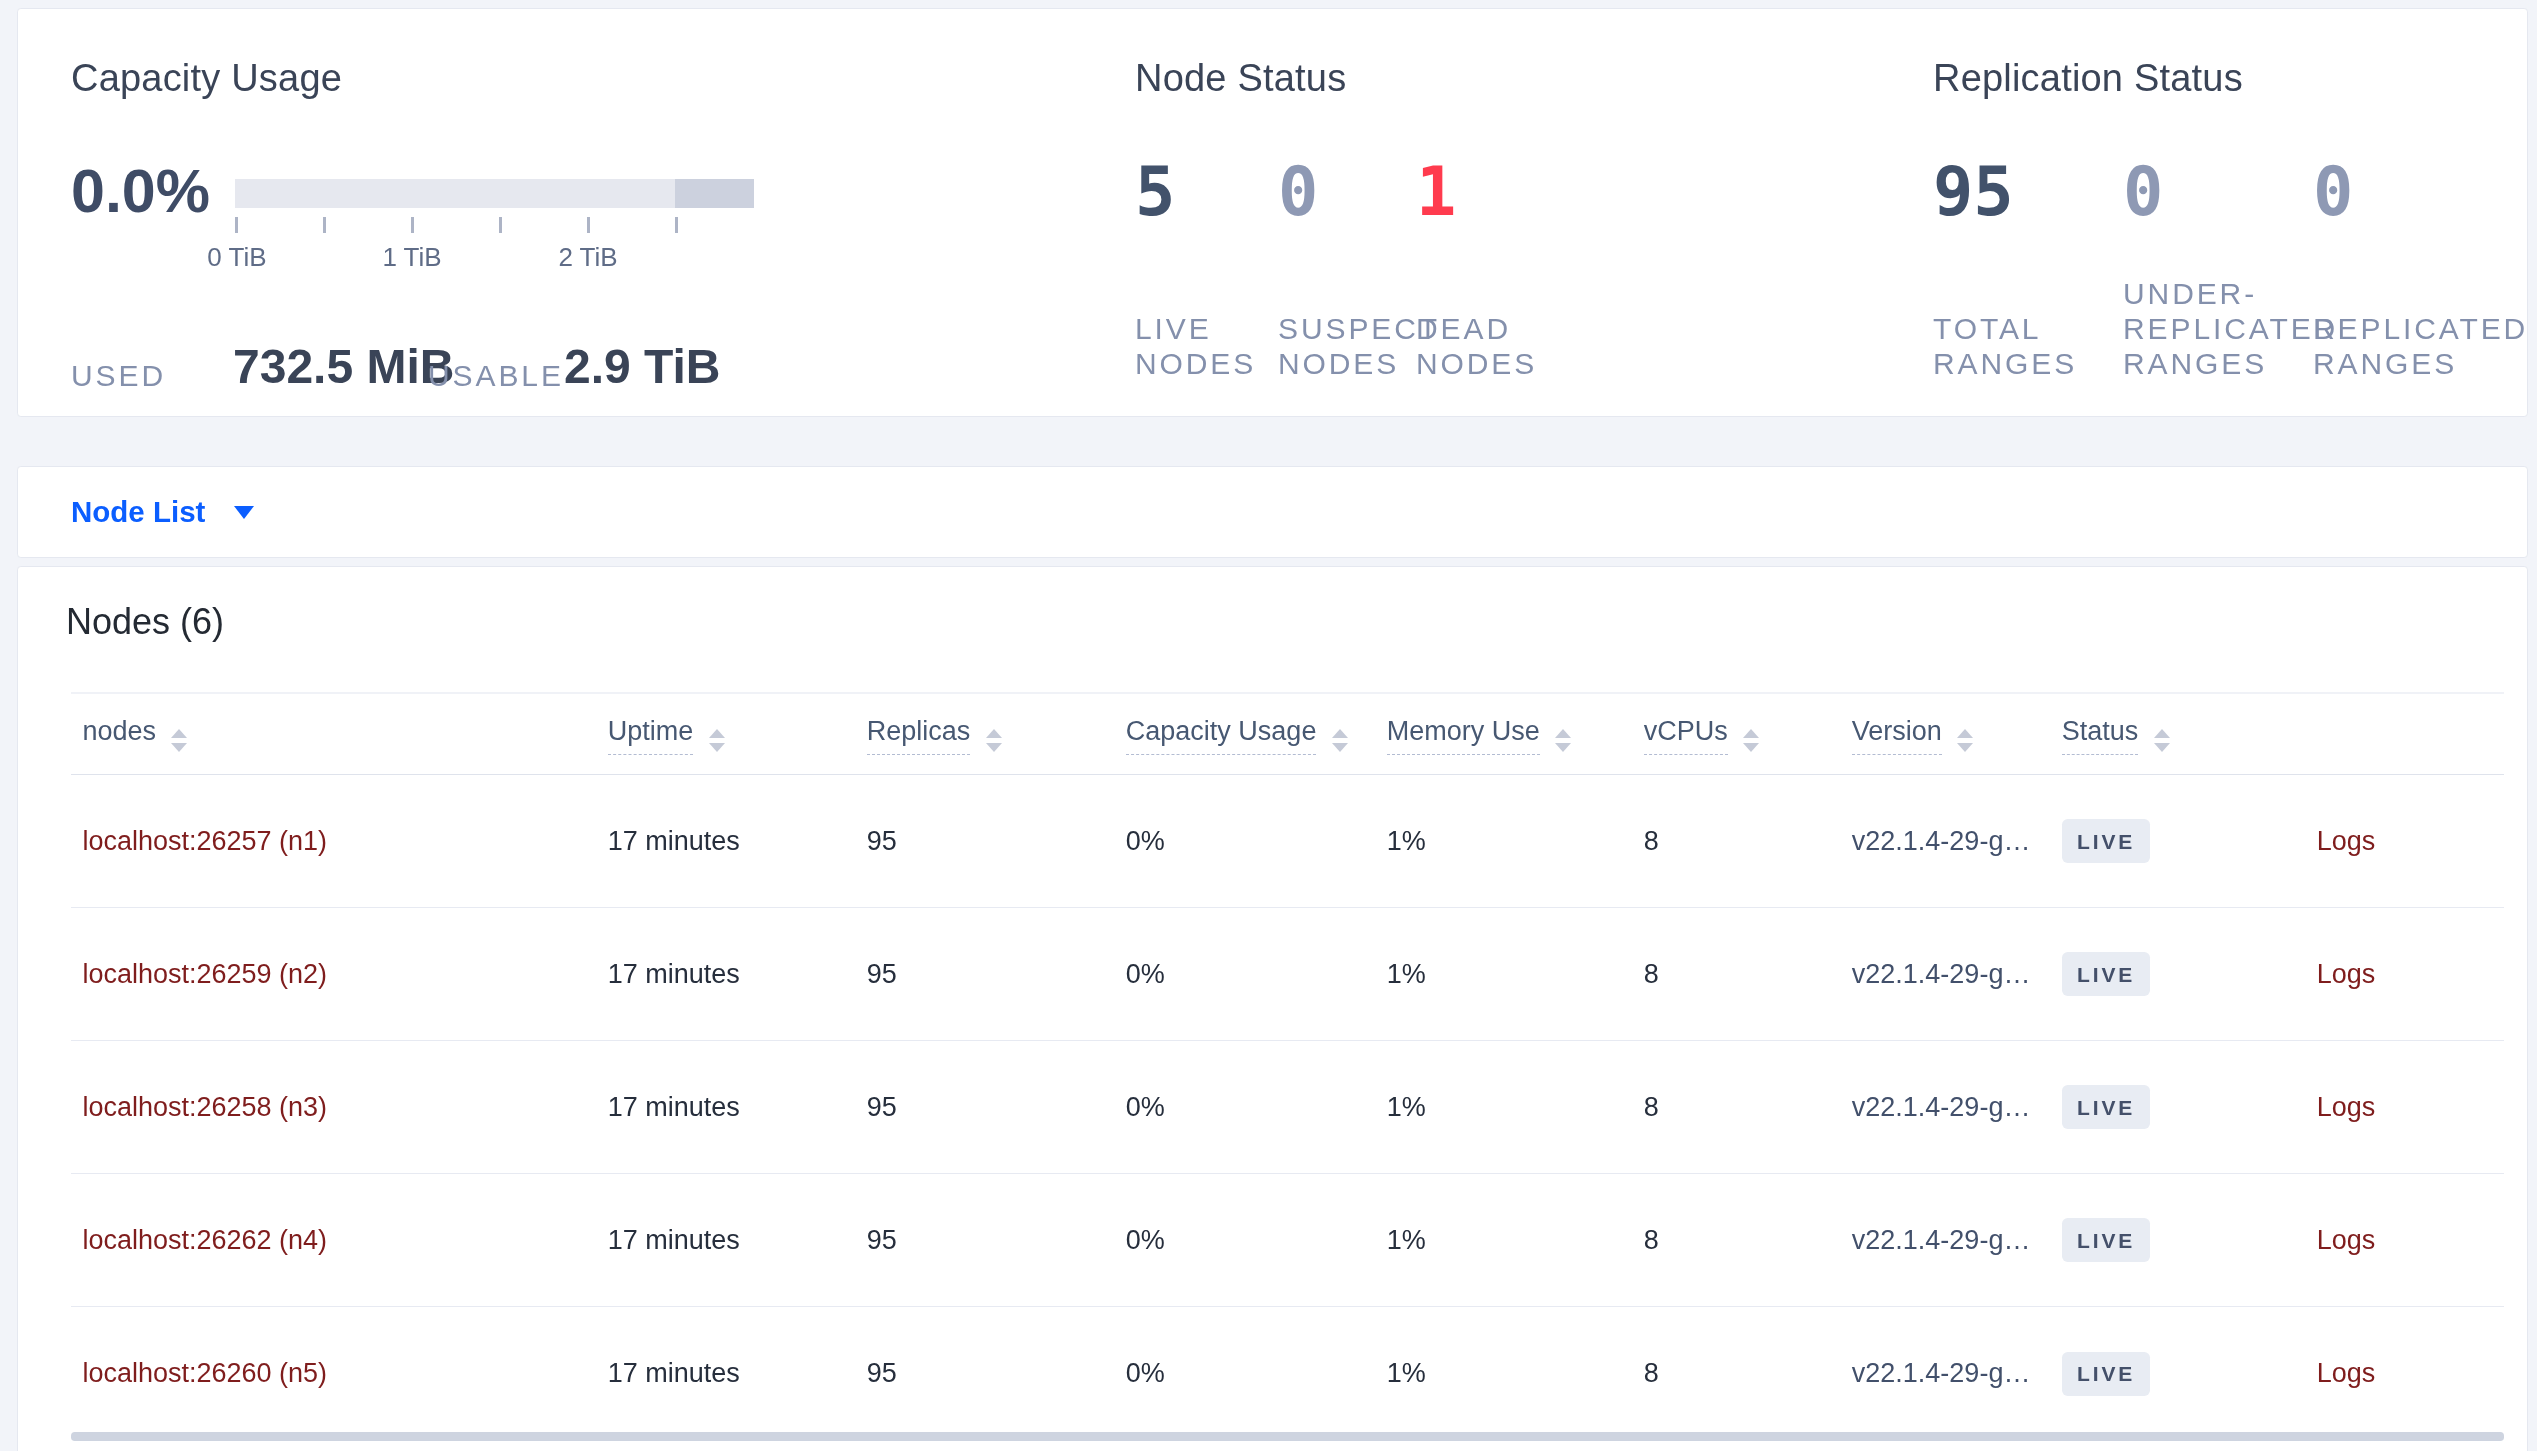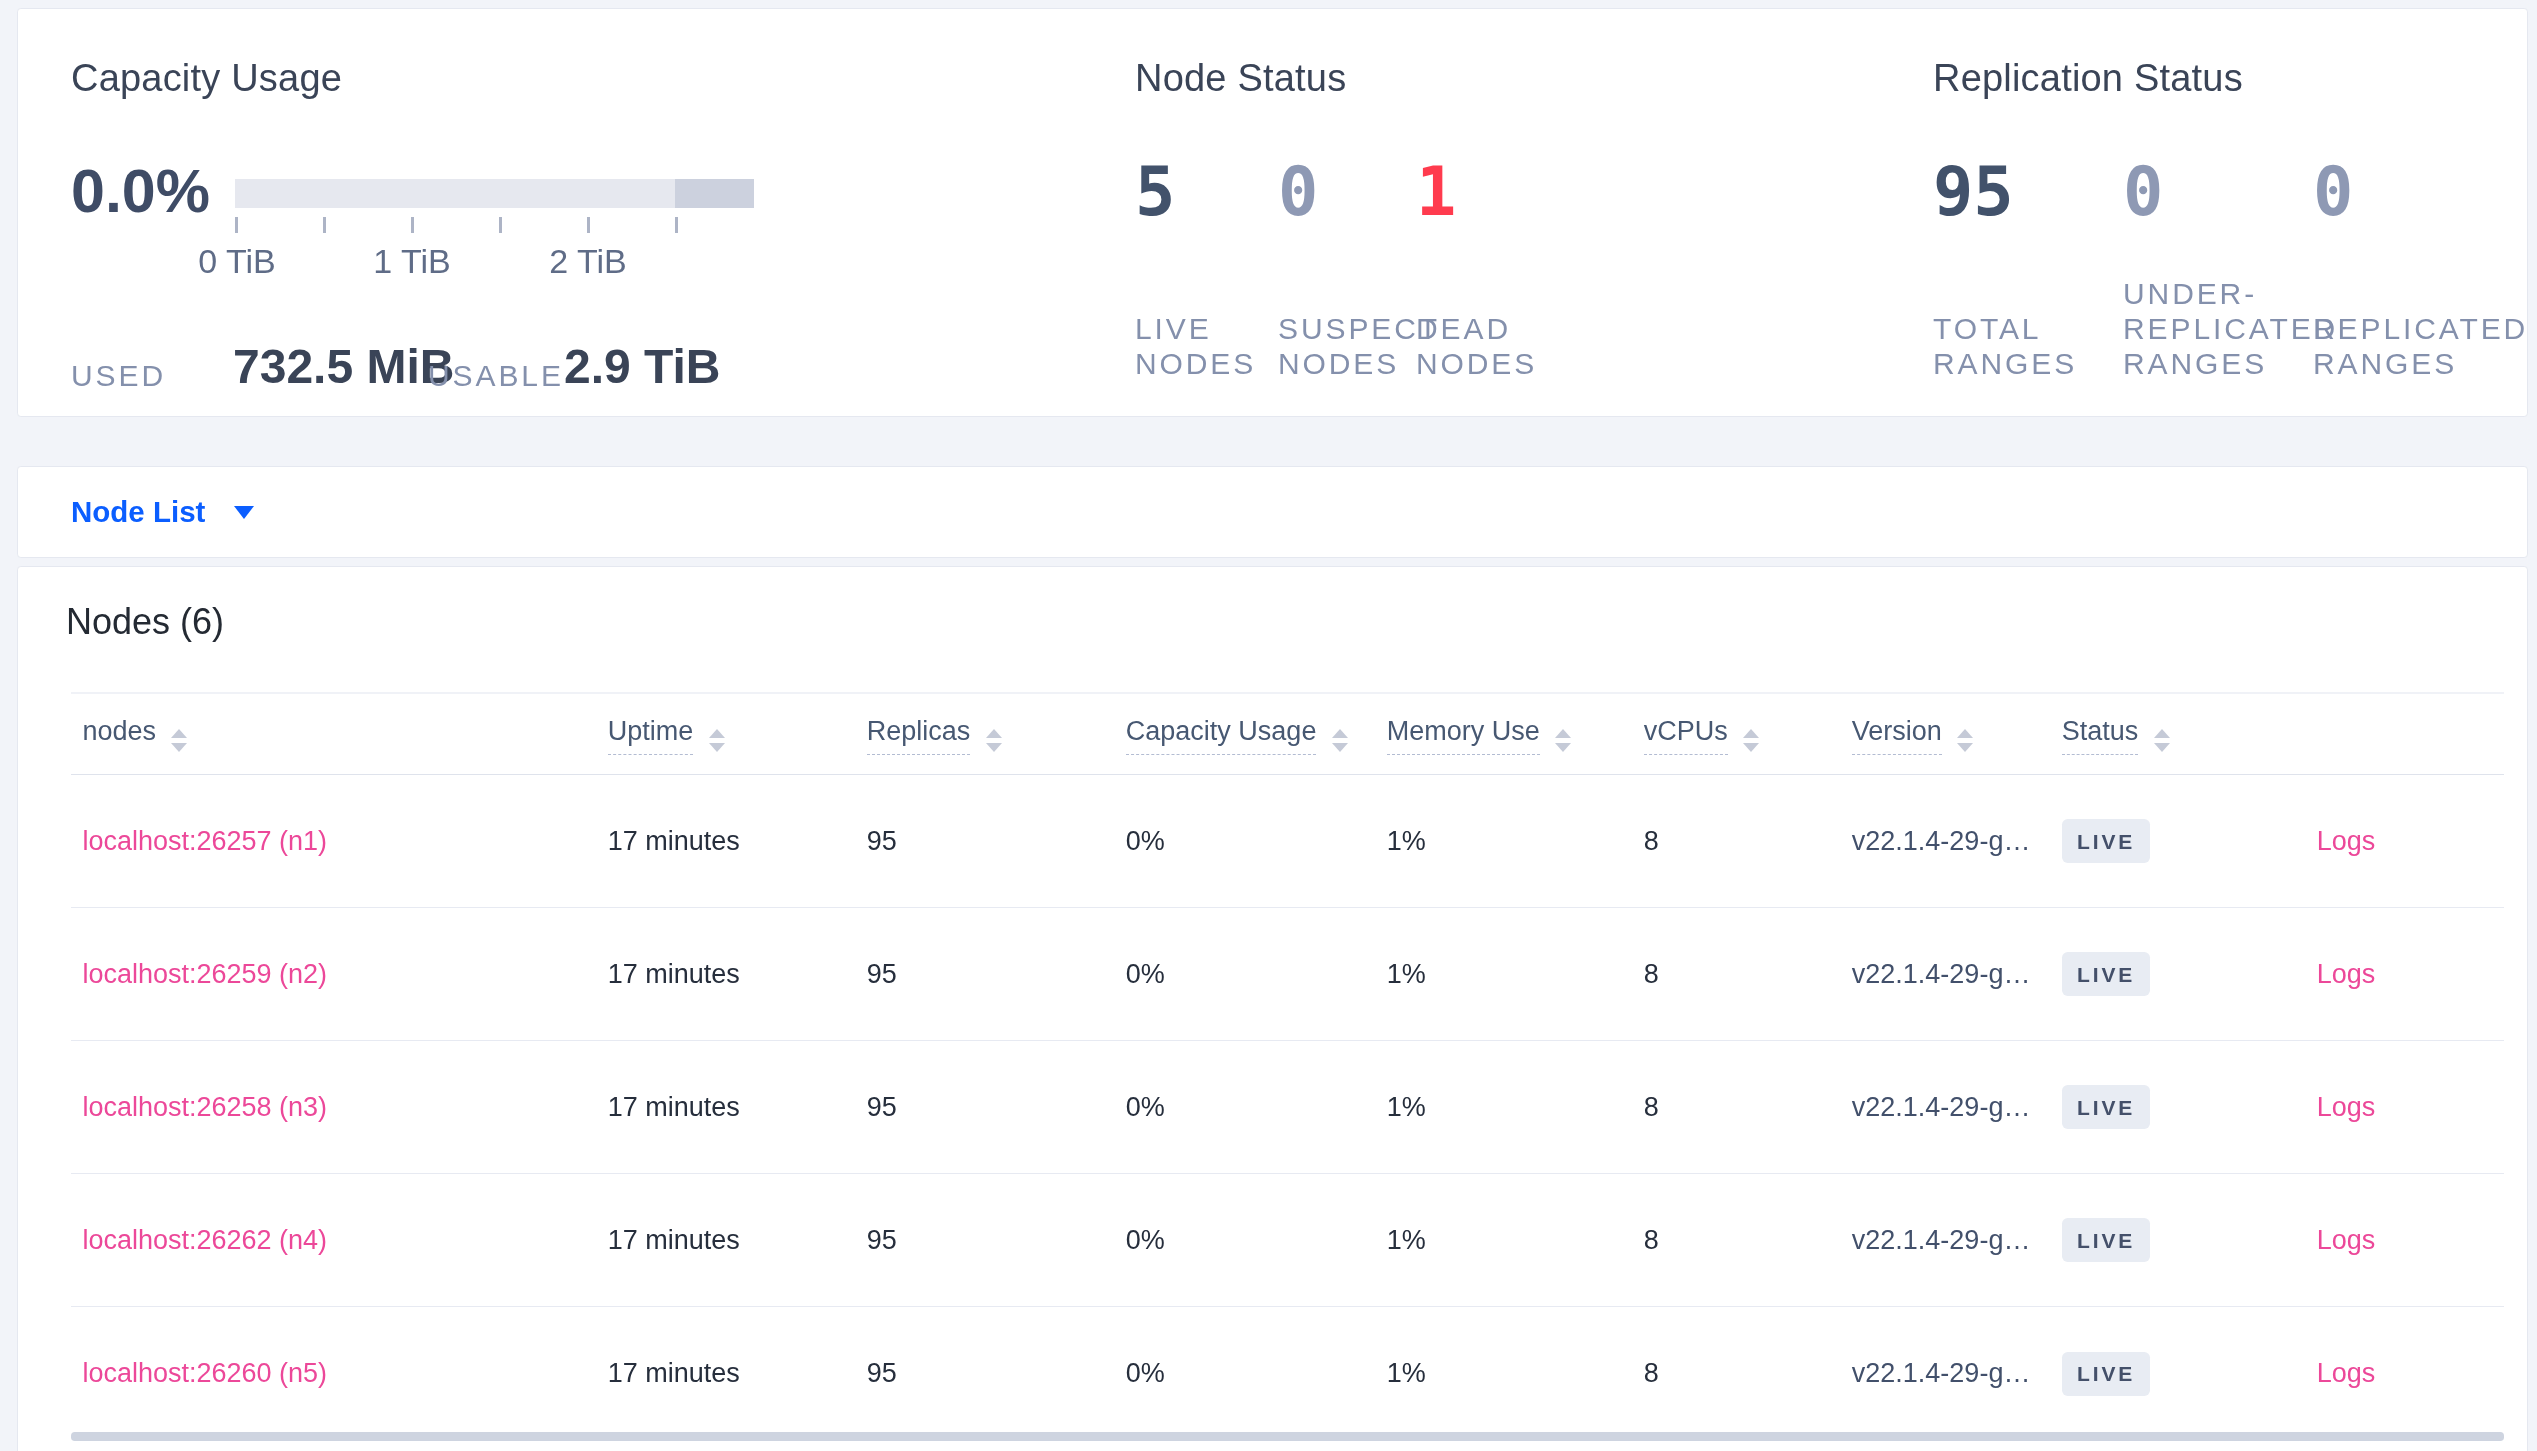--- a/index.html
+++ b/index.html
@@ -26,21 +26,21 @@
     position:absolute; left:53px; top:147px; font-size:61px; line-height:70px;
     font-weight:700; color:#3f4c66;
   }
   #bar-wrap { position:absolute; left:217px; top:170px; width:519px; height:210px; }
   #bar { position:absolute; left:0; top:0; width:519px; height:29px; }
   #bar .seg-light { position:absolute; left:0; top:0; height:29px; width:440px; background:#e6e8ef; }
   #bar .seg-dark  { position:absolute; left:440px; top:0; height:29px; width:79px; background:#ccd1de; }
   .tick { position:absolute; top:38px; width:2.9px; height:16px; background:#adb4c6; }
   .tick-label {
     position:absolute; top:63px; transform:translateX(-50%);
-    font-size:34px; color:#5f6c87; white-space:nowrap;
+    font-size:26px; color:#5f6c87; white-space:nowrap;
   }
   .caps-label {
     font-size:30px; letter-spacing:2.9px; color:#8490ac; white-space:pre-line;
     line-height:35px;
   }
   .cap-stat-label { position:absolute; top:349px; }
   .cap-stat-value { position:absolute; top:330px; font-size:48px; font-weight:600; color:#3a4457; }
   
   .stat-group { position:absolute; top:143px; height:229px; display:flex; }
   #node-status-group { left:1117px; }
@@ -84,21 +84,21 @@
   .sort { display:inline-flex; flex-direction:column; gap:5.7px; margin-left:15.2px; vertical-align:1.9px; }
   .sort i { display:block; width:0; height:0; border-left:8.6px solid transparent; border-right:8.6px solid transparent; }
   .sort .up   { border-bottom:9.5px solid #c5cad7; }
   .sort .down { border-top:9.5px solid #c5cad7; }
   .tr { height:133px; border-bottom:1.9px solid #e7eaf2; }
   .tr:last-child { border-bottom:none; }
   .td { font-size:27px; color:#262e3c; padding-left:3.8px; white-space:nowrap; }
   .td:first-child { padding-left:11.4px; }
   .td.col-version { color:#42506b; }
   .td.col-logs { text-align:left; padding-right:42px; }
-  a.link { color:#ec4899; text-decoration:none; cursor:pointer; }
+  a.link { color:#7f1d1d; text-decoration:none; cursor:pointer; }
   .badge {
     display:inline-block; background:#e8ecf3; color:#44506a; border-radius:5.7px;
     font-size:21px; font-weight:700; letter-spacing:2.9px; padding:10.5px 15.2px 9.5px 15.2px;
   }
   #hscrollbar {
     position:absolute; left:53px; top:865px; width:2433px; height:8.6px;
     background:#ced4e0; border-radius:3.8px; cursor:pointer;
   }
 </style>
 </head>

